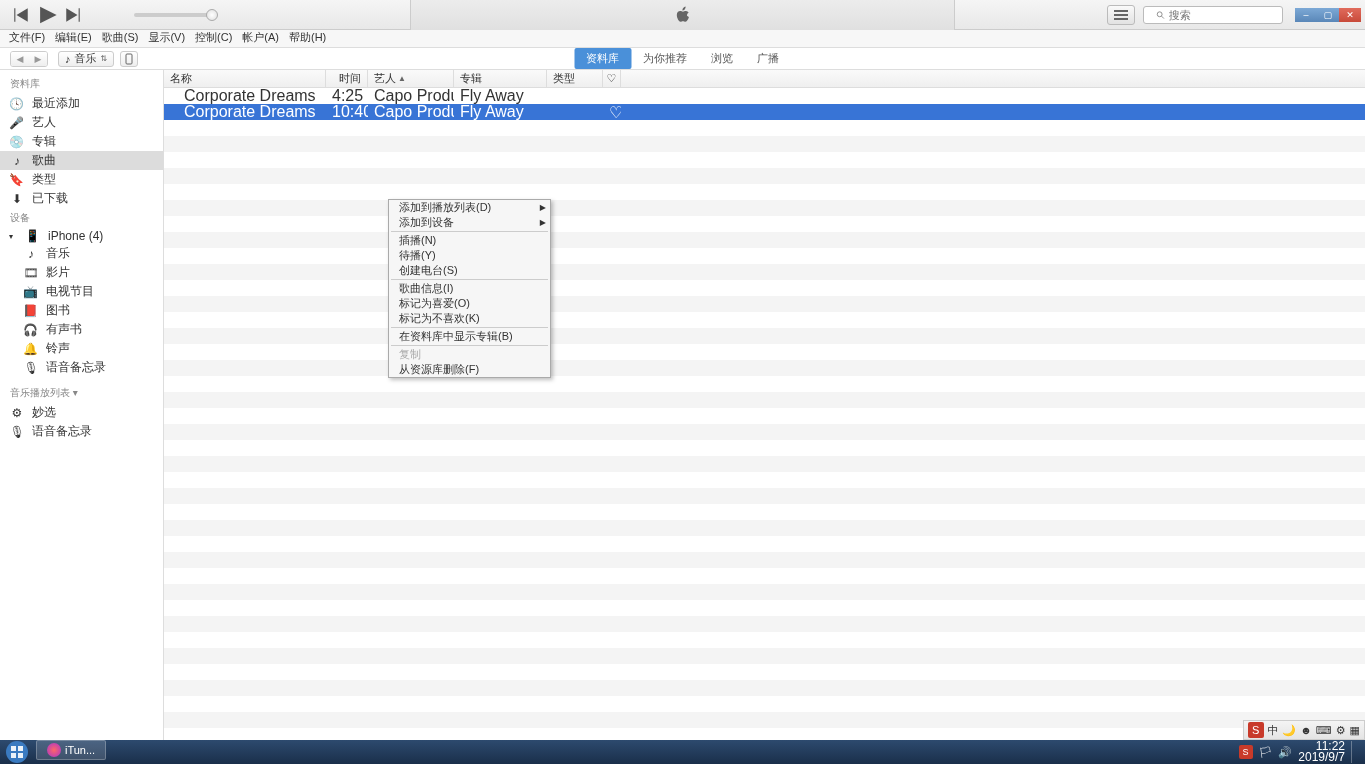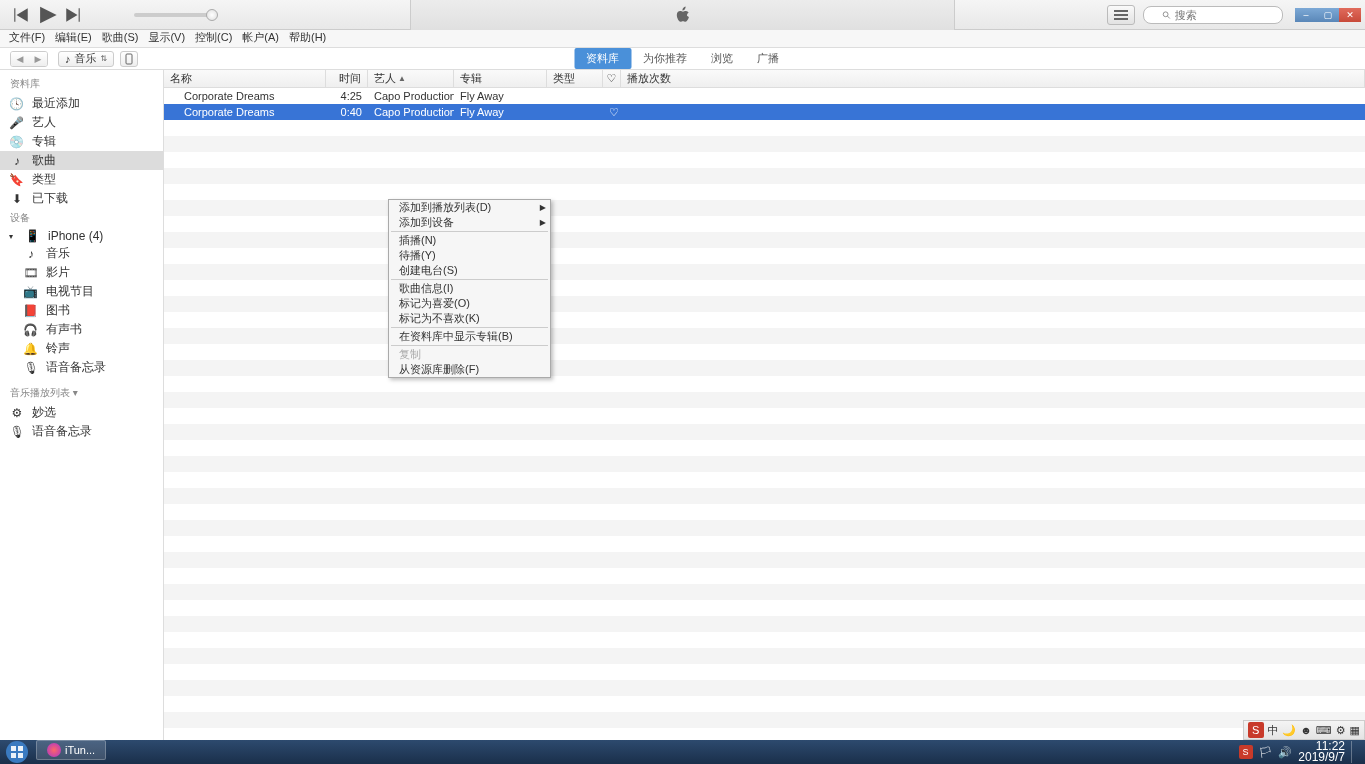--- a/index.html
+++ b/index.html
@@ -9,21 +9,21 @@
     .toolbar { height: 30px; background: linear-gradient(#f5f5f5, #e8e8e8); border-bottom: 1px solid #ccc; display: flex; align-items: center; position: relative; }
     .playback-controls { display: flex; align-items: center; gap: 6px; padding-left: 12px; }
     .pb-btn { width: 18px; height: 18px; display: flex; align-items: center; justify-content: center; cursor: pointer; fill: #555; }
     .pb-btn.play { width: 22px; height: 22px; }
     .volume-slider { margin-left: 52px; width: 80px; height: 4px; background: #ccc; border-radius: 2px; position: relative; }
     .volume-thumb { position: absolute; right: -4px; top: -4px; width: 12px; height: 12px; background: radial-gradient(#fff,#ddd); border: 1px solid #aaa; border-radius: 50%; }
     .track-display { position: absolute; left: 410px; right: 410px; height: 30px; background: linear-gradient(#ececec,#e0e0e0); border-left: 1px solid #ccc; border-right: 1px solid #ccc; display: flex; align-items: center; justify-content: center; }
     .apple-logo { width: 18px; height: 18px; fill: #666; }
     .right-tools { position: absolute; right: 0; top: 0; height: 30px; display: flex; align-items: center; padding-right: 4px; gap: 8px; }
     .list-btn { width: 28px; height: 20px; background: linear-gradient(#fafafa,#e2e2e2); border: 1px solid #bbb; border-radius: 3px; display:flex; align-items:center; justify-content:center; }
-    .search-box { display: flex; align-items: center; width: 140px; height: 18px; background: #fff; border: 1px solid #bbb; border-radius: 8px; padding: 0 18px; }
+    .search-box { display: flex; align-items: center; width: 140px; height: 18px; background: #fff; border: 1px solid #bbb; border-radius: 3px; padding: 0 12px; }
     .search-box input { border: none; outline: none; width: 100%; font-size: 11px; color:#555; background:transparent; }
     .search-box svg { width: 11px; height: 11px; fill: #888; margin-right: 3px; }
     .win-buttons { display: flex; gap: 0; margin-left: 4px; }
     .win-btn { width: 22px; height: 14px; font-size: 9px; display:flex; align-items:center; justify-content:center; color:#fff; }
     .win-min { background: linear-gradient(#7da9d6,#5a87b8); }
     .win-max { background: linear-gradient(#7da9d6,#5a87b8); }
     .win-close { background: linear-gradient(#e06b5c,#c84a3a); }
     
     
     .menubar { height: 18px; background: #f7f7f7; border-bottom: 1px solid #ddd; display: flex; align-items: flex-start; padding-left: 4px; font-size: 11px; }
@@ -54,21 +54,21 @@
     .ch-name { width: 162px; }
     .ch-time { width: 42px; justify-content: flex-end; }
     .ch-artist { width: 86px; }
     .ch-album { width: 93px; }
     .ch-genre { width: 56px; }
     .ch-heart { width: 18px; justify-content:center; }
     .ch-plays { flex: 1; }
     .ch-arrow { font-size:8px; color:#666; margin-left:2px; }
     
     .track-rows { flex: 1; overflow-y: auto; position: relative; }
-    .track-row { display: flex; height: 16px; font-size: 11px; align-items: center; }
+    .track-row { display: flex; height: 16px; font-size: 16px; align-items: center; }
     .track-row:nth-child(odd) { background: #fff; }
     .track-row:nth-child(even) { background: #f4f4f4; }
     .track-row.selected { background: #3874d6; color: #fff; }
     .cell { padding: 0 6px; overflow: hidden; white-space: nowrap; }
     .cell-name { width: 162px; padding-left: 20px; }
     .cell-time { width: 42px; text-align: right; }
     .cell-artist { width: 86px; }
     .cell-album { width: 93px; }
     .cell-genre { width: 56px; }
     .cell-heart { width: 18px; text-align:center; }
@@ -257,35 +257,34 @@
     <div class="col-headers">
       <div class="ch ch-name">名称</div>
       <div class="ch ch-time">时间</div>
       <div class="ch ch-artist">
           <span>艺人</span>
           <span class="ch-arrow">▲</span>
         </div>
       <div class="ch ch-album">专辑</div>
       <div class="ch ch-genre">类型</div>
       <div class="ch ch-heart">♡</div>
-      <div class="ch ch-plays">播放次数</div>
     </div>
     <div class="track-rows" id="track-rows">
         <div class="track-row">
           <div class="cell cell-name">Corporate Dreams</div>
           <div class="cell cell-time">4:25</div>
           <div class="cell cell-artist">Capo Productions</div>
           <div class="cell cell-album">Fly Away</div>
           <div class="cell cell-genre"></div>
           <div class="cell cell-heart"></div>
           <div class="cell cell-plays"></div>
         </div>
         <div class="track-row selected">
           <div class="cell cell-name">Corporate Dreams</div>
-          <div class="cell cell-time">0:40</div>
+          <div class="cell cell-time">10:40</div>
           <div class="cell cell-artist">Capo Productions</div>
           <div class="cell cell-album">Fly Away</div>
           <div class="cell cell-genre"></div>
           <div class="cell cell-heart">♡</div>
           <div class="cell cell-plays"></div>
         </div>
         <div class="track-row"></div>
         <div class="track-row"></div>
         <div class="track-row"></div>
         <div class="track-row"></div>

